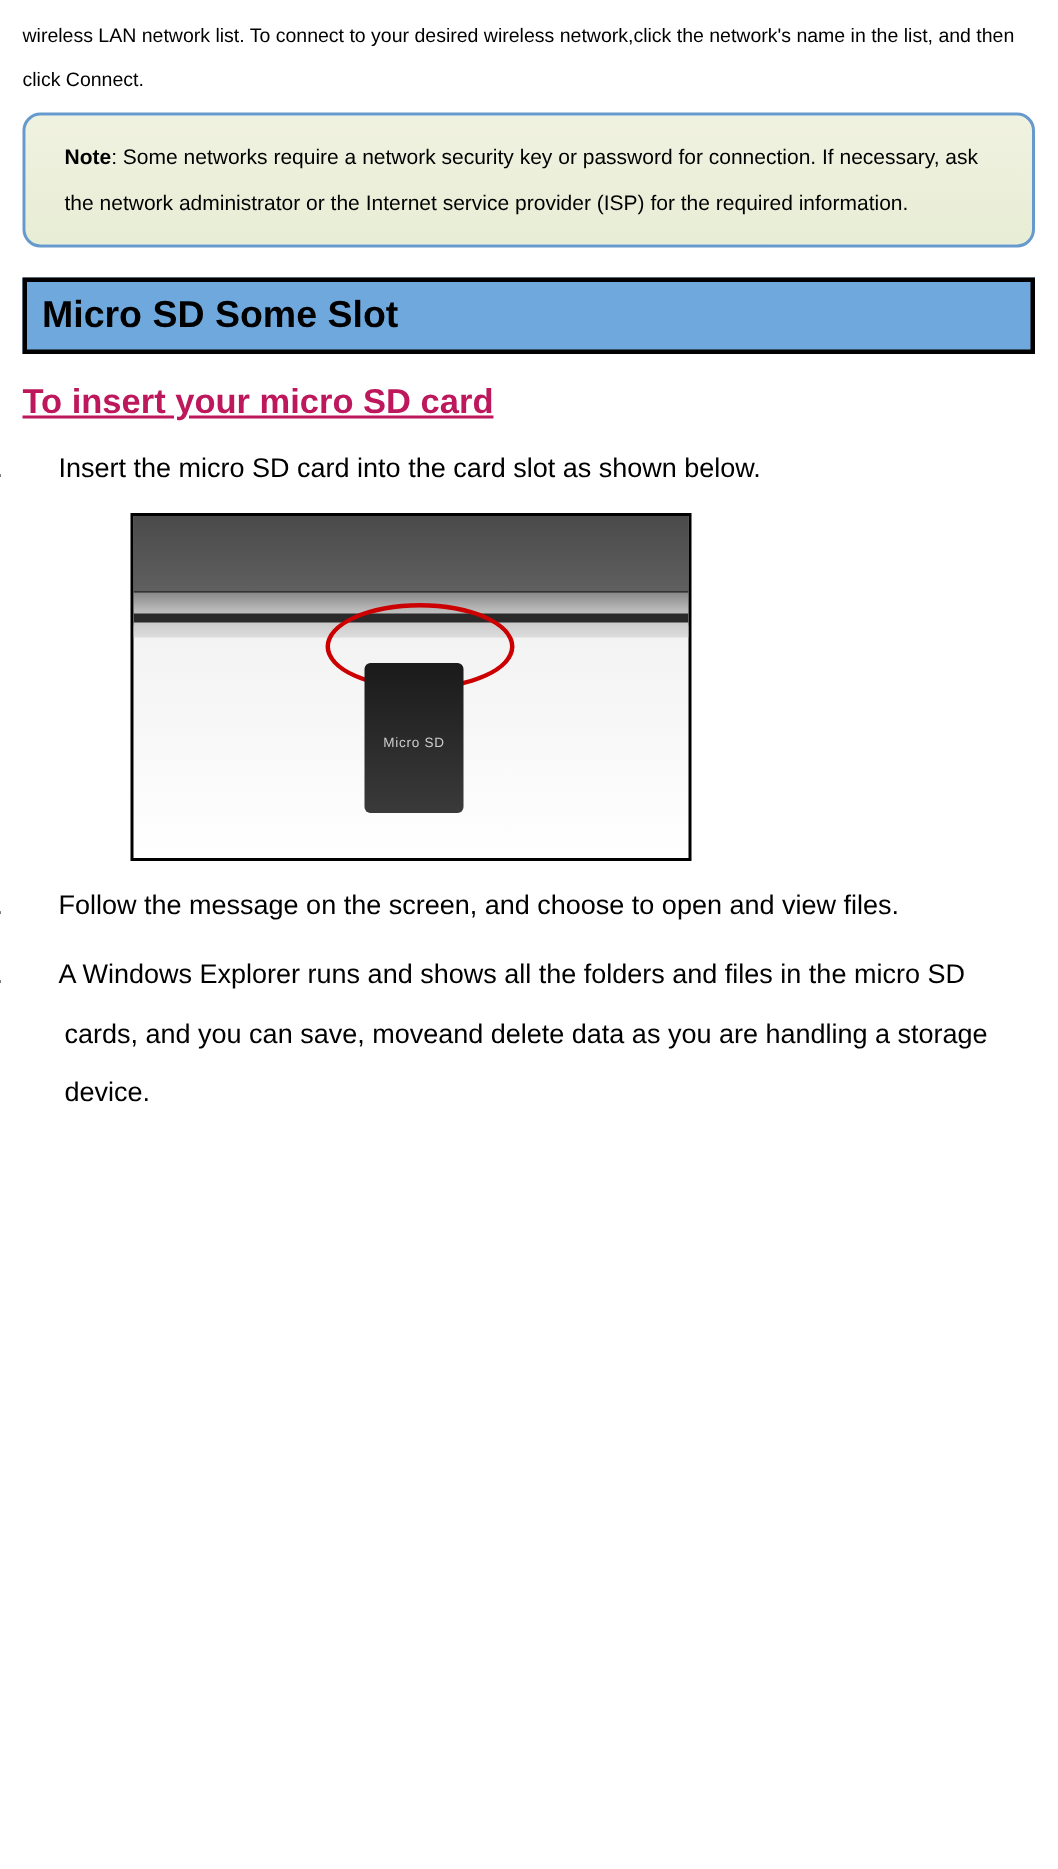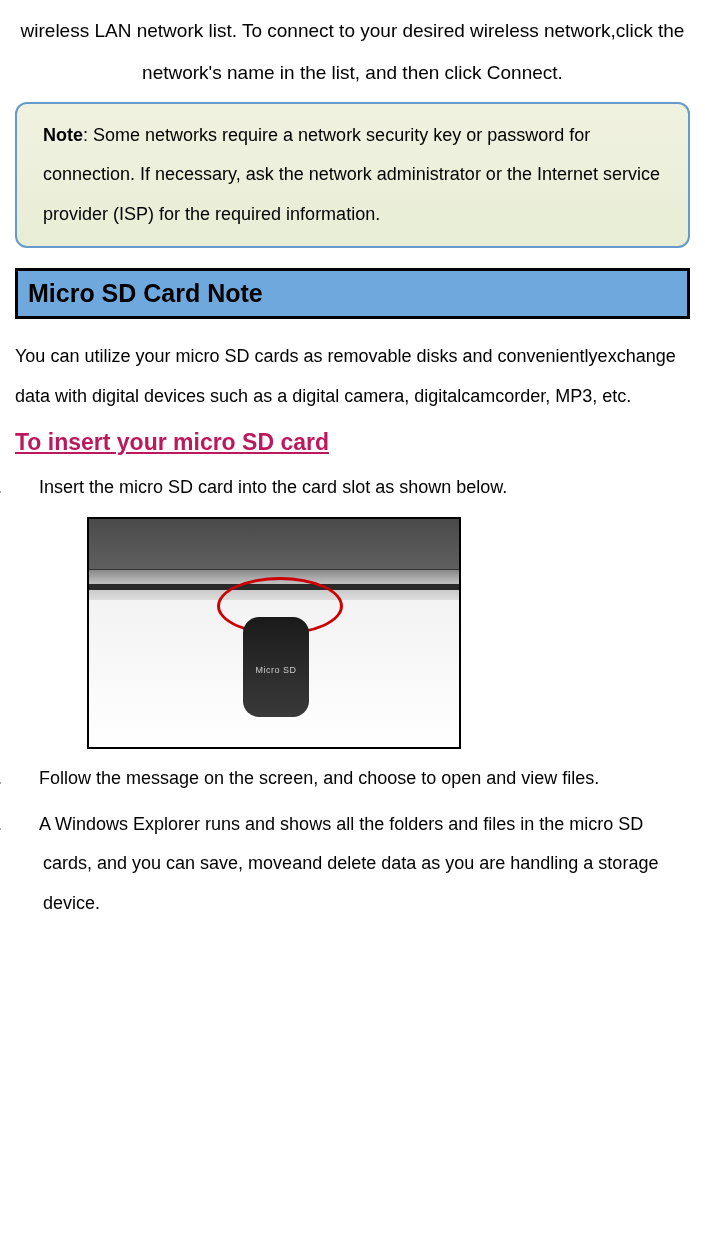--- a/index.html
+++ b/index.html
@@ -7,32 +7,31 @@
       padding: 0;
       font-family: Arial, sans-serif;
       background: white;
       width: 705px;
       color: #000;
     }
     .page {
       padding: 10px 15px 20px 15px;
     }
     .main-text {
-      font-size: 19px;
+      font-size: 13px;
       line-height: 2.2;
       margin-bottom: 8px;
-      text-align: center;
     }
     .note-box {
       border: 2px solid #6699cc;
       border-radius: 12px;
       background: linear-gradient(to bottom, #f0f2e0, #e8edd5);
       padding: 12px 22px 12px 26px;
       margin: 8px 0 18px 0;
-      font-size: 18px;
+      font-size: 14px;
       line-height: 2.2;
     }
     .note-label {
       font-weight: bold;
     }
     .section-header {
       background: #6fa8dc;
       border: 3px solid #000;
       padding: 8px 10px;
       font-size: 25px;
@@ -103,21 +102,21 @@
       height: 6px;
       background: #2a2a2a;
     }
     .sd-card {
       position: absolute;
       top: 98px;
       left: 154px;
       width: 66px;
       height: 100px;
       background: linear-gradient(to bottom, #1a1a1a, #3a3a3a);
-      border-radius: 16px;
+      border-radius: 4px;
     }
     .sd-card-text {
       color: #ccc;
       font-size: 9px;
       text-align: center;
       padding-top: 48px;
       letter-spacing: 0.5px;
     }
     .red-oval {
       position: absolute;
@@ -139,23 +138,22 @@
 <body>
 
 <div class="page">
 
   <div class="main-text">wireless LAN network list. To connect to your desired wireless network,click the network's name in the list, and then click Connect.</div>
 
   <div class="note-box">
     <span class="note-label">Note</span><span>: Some networks require a network security key or password for connection. If necessary, ask the network administrator or the Internet service provider (ISP) for the required information.</span>
   </div>
 
-  <div class="section-header">Micro SD Card Note</div>
+  <div class="section-header">Micro SD Some Slot</div>
 
-  <div class="section-text">You can utilize your micro SD cards as removable disks and convenientlyexchange data with digital devices such as a digital camera, digitalcamcorder, MP3, etc.</div>
 
   <div class="sub-heading">To insert your micro SD card</div>
 
   <div class="list-item list-item-indent">
     <span class="list-num">1.</span><span class="list-content">Insert the micro SD card into the card slot as shown below.</span>
   </div>
 
   <div class="sd-image-container">
     <div class="sd-image">
       <div class="laptop-edge"></div>

